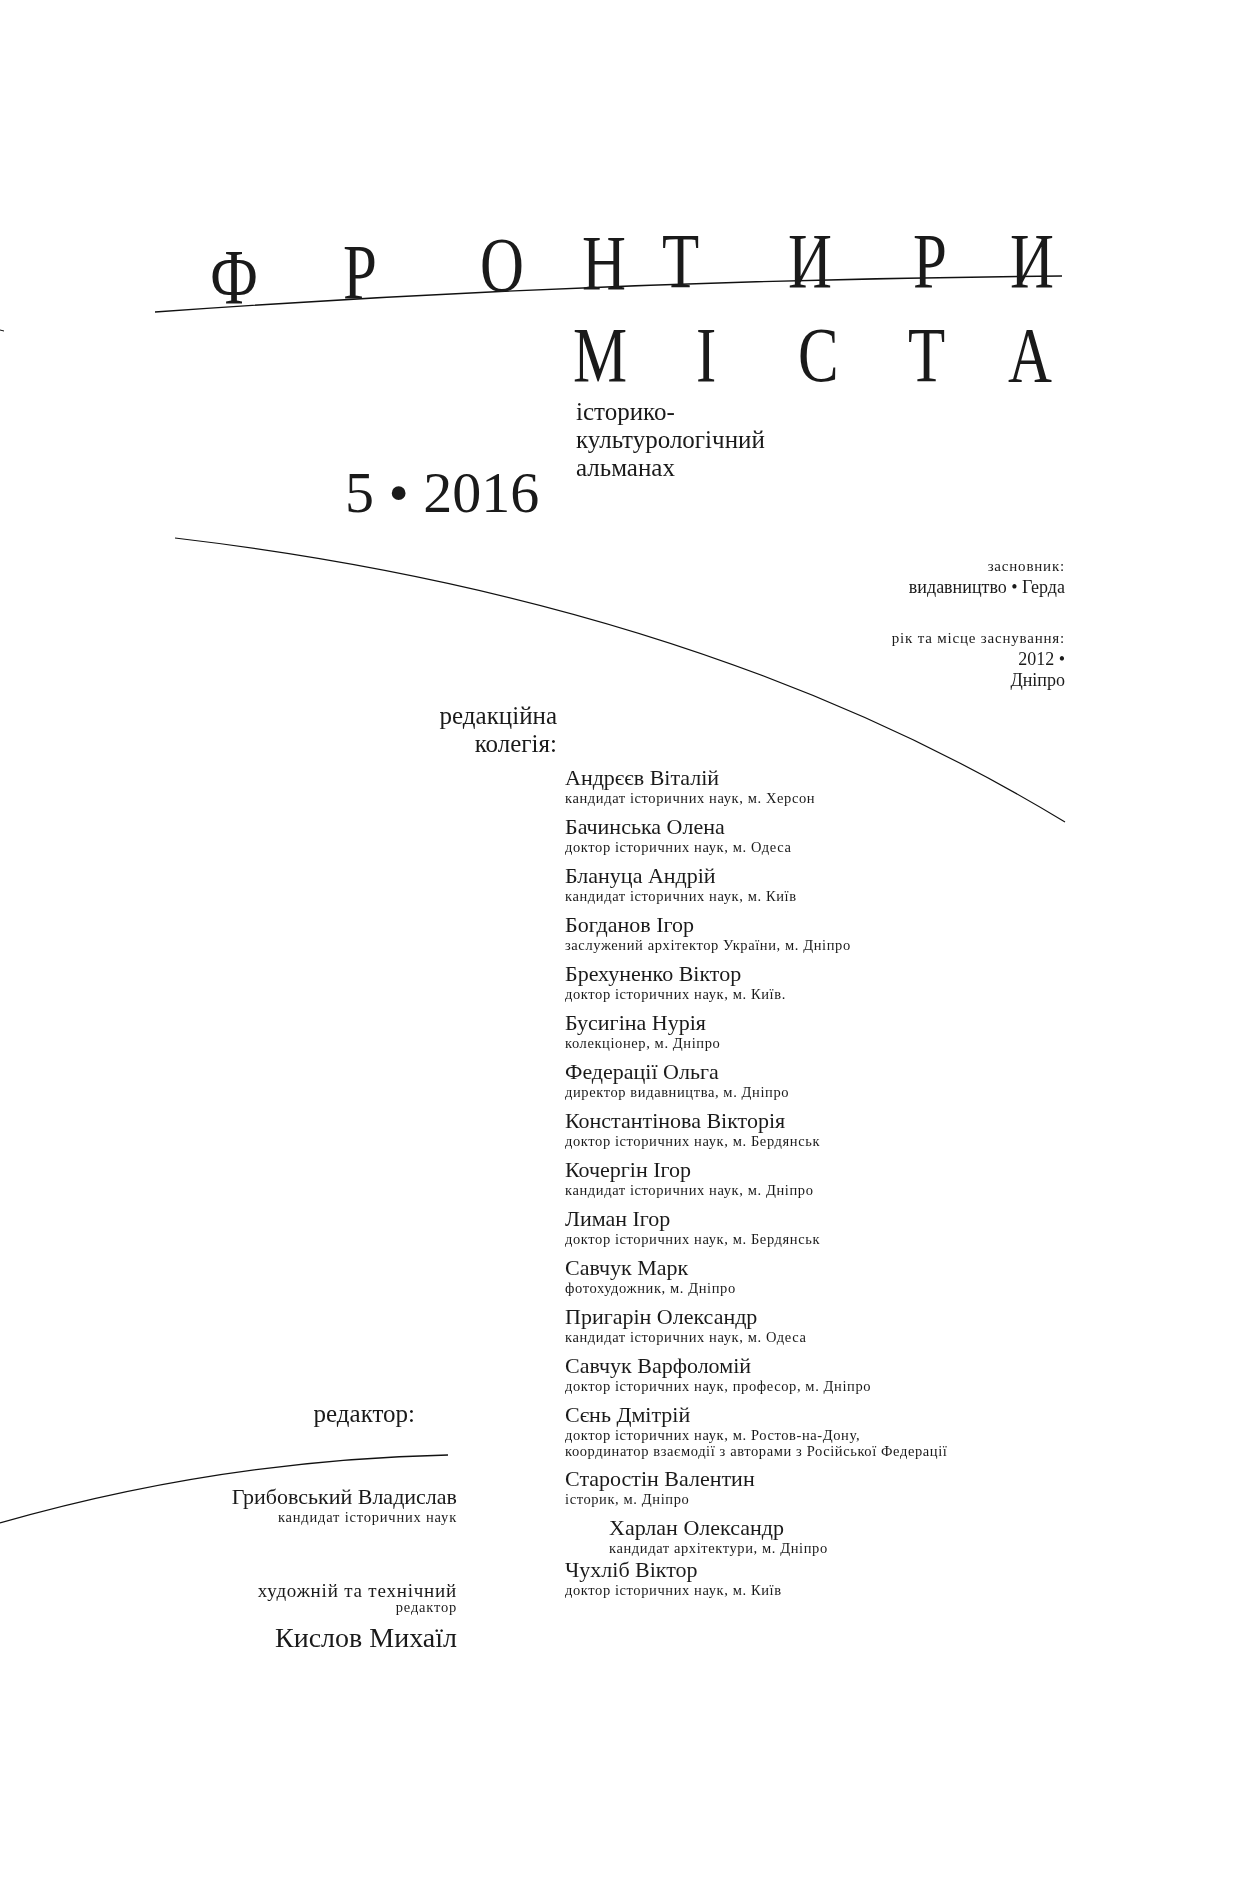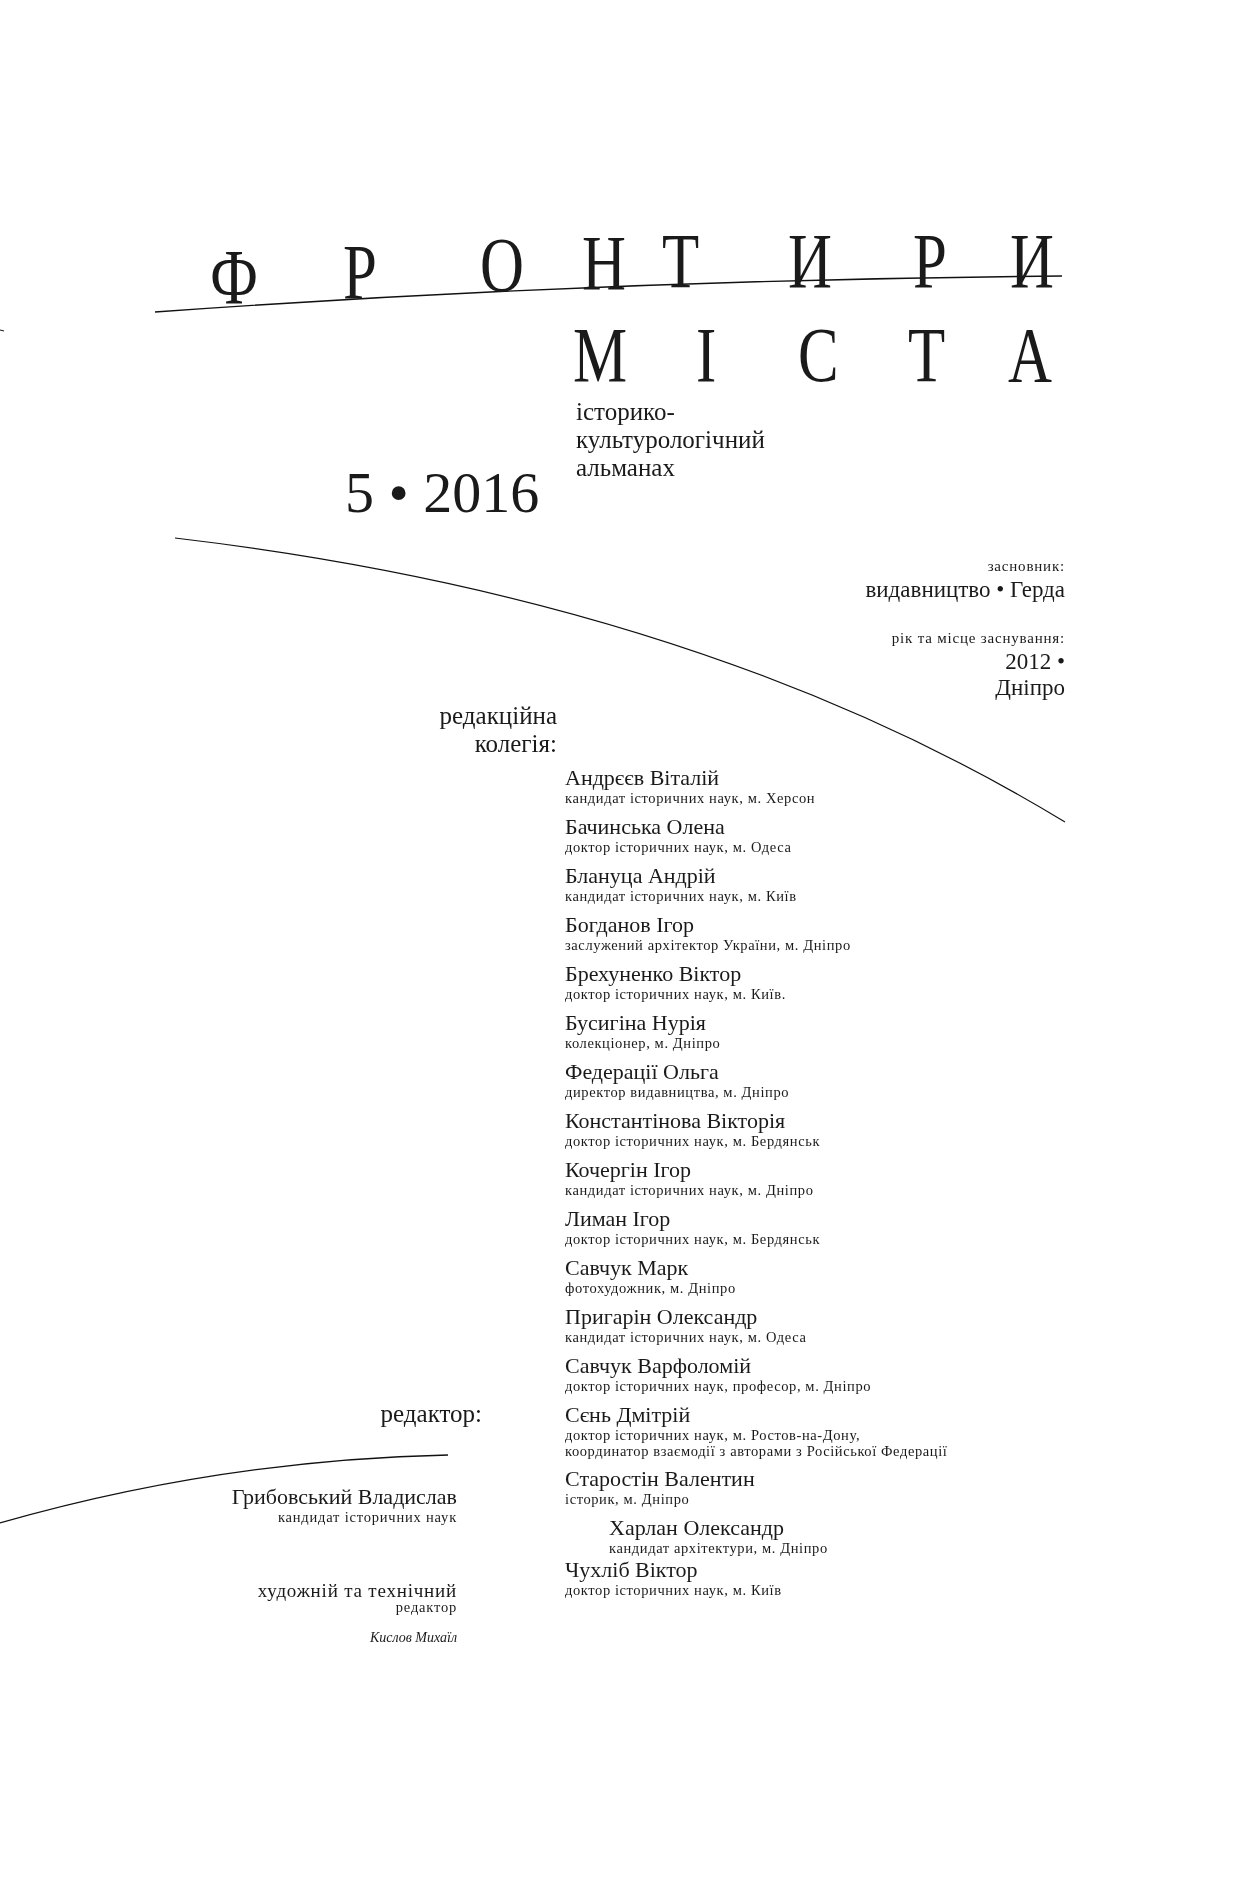--- a/index.html
+++ b/index.html
@@ -5,21 +5,21 @@
   html, body { margin: 0; padding: 0; background: #ffffff; }
   body { width: 1260px; height: 1890px; position: relative; overflow: hidden;
          font-family: "Liberation Serif", "DejaVu Serif", serif; color: #1a1a1a; }
   .abs { position: absolute; }
   svg.curves { position: absolute; left: 0; top: 0; width: 1260px; height: 1890px; pointer-events: none; }
   .title-big { font-size: 78px; letter-spacing: 0; line-height: 1; transform: scaleX(0.78); transform-origin: left top; white-space: nowrap; }
   .subtitle { font-size: 25px; line-height: 28px; }
   .issue { font-size: 58px; line-height: 1; white-space: nowrap; }
   .right-block { right: 195px; text-align: right; }
   .small-label { font-size: 15px; letter-spacing: 0.8px; }
-  .med { font-size: 23px; }
+  .med { font-size: 18px; }
   .section-label { font-size: 25px; line-height: 28px; text-align: right; }
   .members { left: 565px; top: 766px; width: 560px; }
   .member { height: 49px; }
   .member .nm { font-size: 22px; line-height: 24px; display: block; white-space: nowrap; }
   .member .ds { font-size: 14.5px; line-height: 16px; letter-spacing: 0.6px; display: block; white-space: nowrap; }
   .member.tall { height: 64px; }
   .member.tight { height: 42px; margin-left: 44px; }
 </style>
 </head>
 <body>
@@ -139,23 +139,23 @@
   <div class="member tight">
       <span class="nm">Харлан Олександр</span>
       <span class="ds">кандидат архітектури, м. Дніпро</span>
     </div>
   <div class="member">
       <span class="nm">Чухліб Віктор</span>
       <span class="ds">доктор історичних наук, м. Київ</span>
     </div>
 </div>
 
-<div class="abs section-label" style="right:778px; top:1400px;">редактор:</div>
+<div class="abs section-label" style="right:845px; top:1400px;">редактор:</div>
 <div class="abs" style="right:803px; top:1485px; text-align:right;">
   <div style="font-size:22px; line-height:24px; white-space:nowrap;">Грибовський Владислав</div>
   <div style="font-size:14.5px; line-height:16px; letter-spacing:0.8px; white-space:nowrap;">кандидат історичних наук</div>
 </div>
 
 <div class="abs" style="right:803px; top:1582px; text-align:right;">
   <div style="font-size:19px; line-height:17px; letter-spacing:0.8px; white-space:nowrap;">художній та технічний</div>
   <div style="font-size:14.5px; line-height:17px; letter-spacing:0.8px; white-space:nowrap;">редактор</div>
-  <div style="font-size:14px; line-height:24px; margin-top:10px; white-space:nowrap;font-style:italic;">Кислов Михаїл</div>
+  <div style="font-size:28px; line-height:24px; margin-top:10px; white-space:nowrap;">Кислов Михаїл</div>
 </div>
 
 </body></html>

